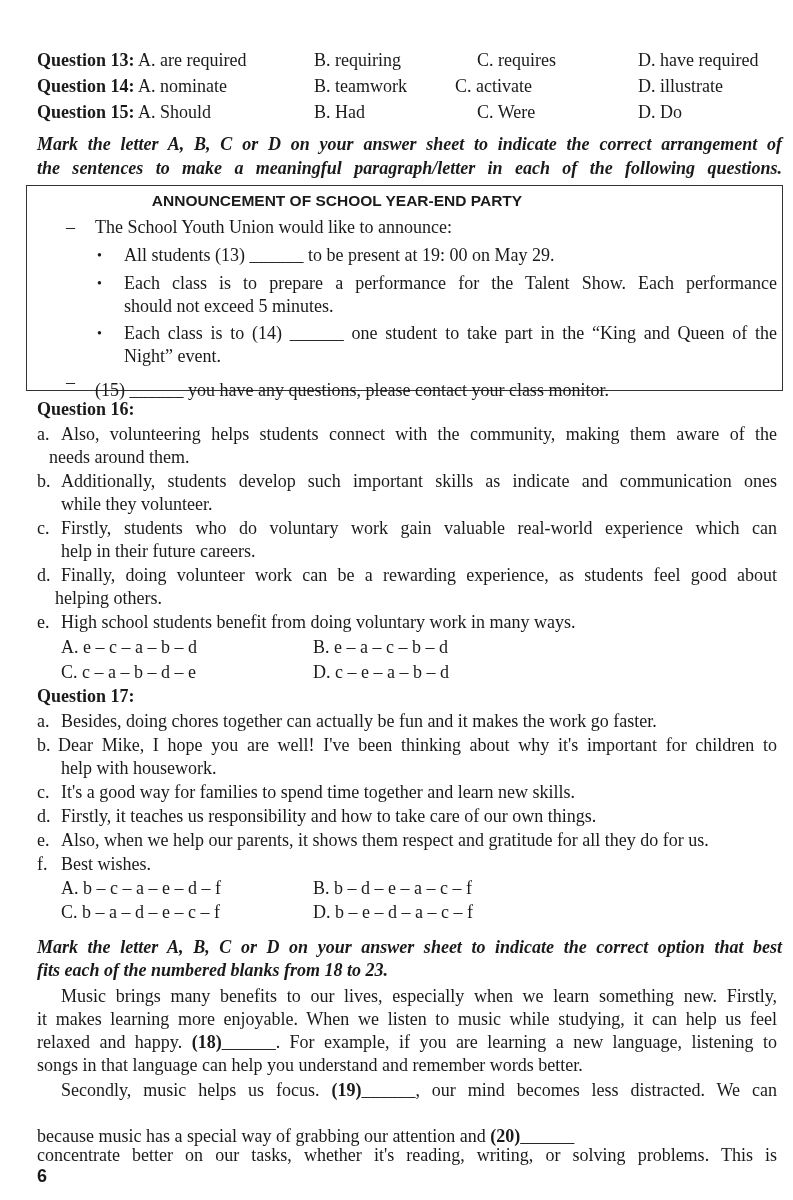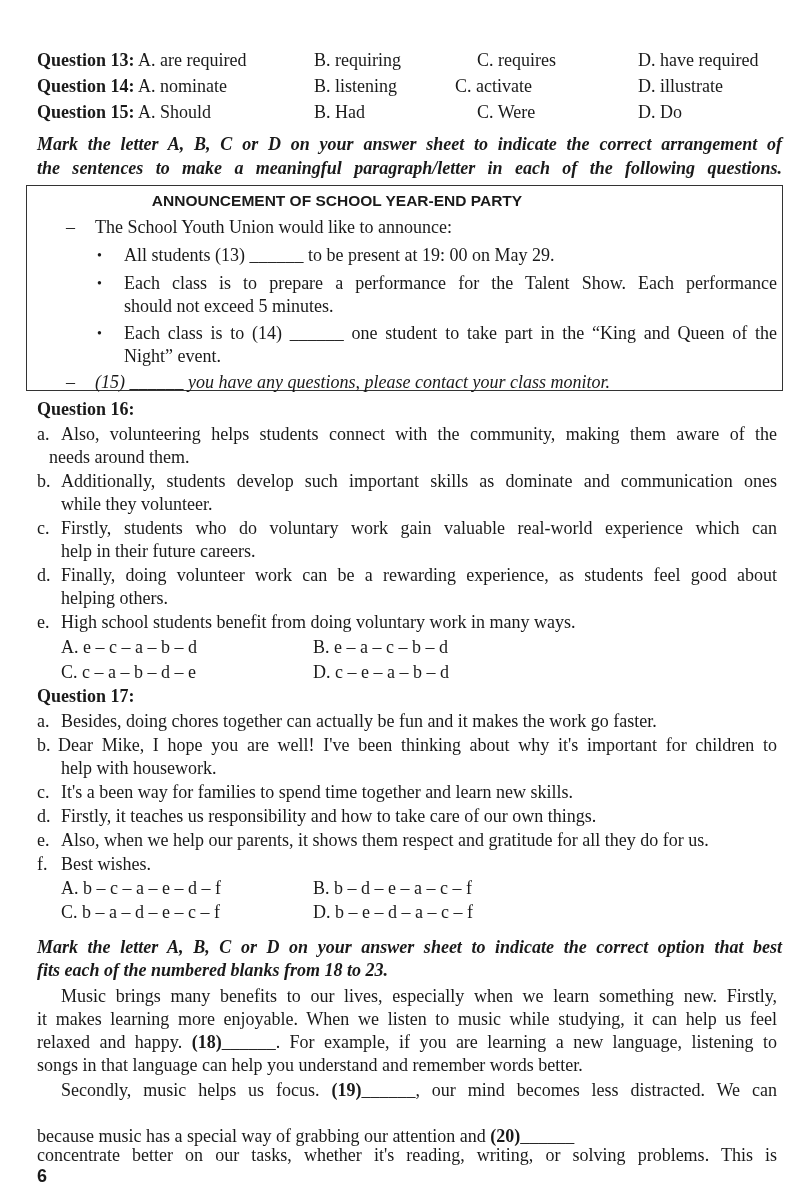--- a/index.html
+++ b/index.html
@@ -36,21 +36,21 @@
   <span>A. are required</span>
 </div>
 <div class="abs line" style="left:314px;top:48px;">B. requiring</div>
 <div class="abs line" style="left:477px;top:48px;">C. requires</div>
 <div class="abs line" style="left:638px;top:48px;">D. have required</div>
 
 <div class="abs line" style="left:37px;top:74px;">
   <span class="qlabel">Question 14:</span>
   <span>A. nominate</span>
 </div>
-<div class="abs line" style="left:314px;top:74px;">B. listening</div>
+<div class="abs line" style="left:314px;top:74px;">B. teamwork</div>
 <div class="abs line" style="left:455px;top:74px;">C. activate</div>
 <div class="abs line" style="left:638px;top:74px;">D. illustrate</div>
 
 <div class="abs line" style="left:37px;top:100px;">
   <span class="qlabel">Question 15:</span>
   <span>A. Should</span>
 </div>
 <div class="abs line" style="left:314px;top:100px;">B. Had</div>
 <div class="abs line" style="left:477px;top:100px;">C. Were</div>
 <div class="abs line" style="left:638px;top:100px;">D. Do</div>
@@ -69,59 +69,59 @@
 
 <div class="abs line bullet" style="left:97px;top:272px;">•</div>
 <div class="abs line just" style="left:124px;top:271px;width:653px;">Each class is to prepare a performance for the Talent Show. Each performance</div>
 <div class="abs line" style="left:124px;top:294px;">should not exceed 5 minutes.</div>
 
 <div class="abs line bullet" style="left:97px;top:322px;">•</div>
 <div class="abs line just" style="left:124px;top:321px;width:653px;">Each class is to (14) ______ one student to take part in the “King and Queen of the</div>
 <div class="abs line" style="left:124px;top:344px;">Night” event.</div>
 
 <div class="abs line dash" style="left:66px;top:370px;">–</div>
-<div class="abs line" style="left:95px;top:370px;font-style:italic;">(15) ______ you have any questions, please contact your class monitor.</div>
+<div class="abs line" style="left:95px;top:378px;">(15) ______ you have any questions, please contact your class monitor.</div>
 
 <div class="abs line b" style="left:37px;top:397px;">Question 16:</div>
 
 <div class="abs line" style="left:37px;top:422px;">a.</div>
 <div class="abs line just" style="left:61px;top:422px;width:716px;">Also, volunteering helps students connect with the community, making them aware of the</div>
 <div class="abs line" style="left:49px;top:445px;">needs around them.</div>
 
 <div class="abs line" style="left:37px;top:469px;">b.</div>
-<div class="abs line just" style="left:61px;top:469px;width:716px;">Additionally, students develop such important skills as dominate and communication ones</div>
+<div class="abs line just" style="left:61px;top:469px;width:716px;">Additionally, students develop such important skills as indicate and communication ones</div>
 <div class="abs line" style="left:61px;top:492px;">while they volunteer.</div>
 
 <div class="abs line" style="left:37px;top:516px;">c.</div>
 <div class="abs line just" style="left:61px;top:516px;width:716px;">Firstly, students who do voluntary work gain valuable real-world experience which can</div>
 <div class="abs line" style="left:61px;top:539px;">help in their future careers.</div>
 
 <div class="abs line" style="left:37px;top:563px;">d.</div>
 <div class="abs line just" style="left:61px;top:563px;width:716px;">Finally, doing volunteer work can be a rewarding experience, as students feel good about</div>
-<div class="abs line" style="left:61px;top:586px;">helping others.</div>
+<div class="abs line" style="left:55px;top:586px;">helping others.</div>
 
 <div class="abs line" style="left:37px;top:610px;">e.</div>
 <div class="abs line" style="left:61px;top:610px;">High school students benefit from doing voluntary work in many ways.</div>
 
 <div class="abs line" style="left:61px;top:635px;">A. e – c – a – b – d</div>
 <div class="abs line" style="left:313px;top:635px;">B. e – a – c – b – d</div>
 <div class="abs line" style="left:61px;top:660px;text-align:center;">C. c – a – b – d – e</div>
 <div class="abs line" style="left:313px;top:660px;">D. c – e – a – b – d</div>
 
 <div class="abs line b" style="left:37px;top:684px;">Question 17:</div>
 
 <div class="abs line" style="left:37px;top:709px;">a.</div>
 <div class="abs line" style="left:61px;top:709px;">Besides, doing chores together can actually be fun and it makes the work go faster.</div>
 
 <div class="abs line" style="left:37px;top:733px;">b.</div>
 <div class="abs line just" style="left:58px;top:733px;width:719px;">Dear Mike, I hope you are well! I've been thinking about why it's important for children to</div>
 <div class="abs line" style="left:61px;top:756px;">help with housework.</div>
 
 <div class="abs line" style="left:37px;top:780px;">c.</div>
-<div class="abs line" style="left:61px;top:780px;">It's a been way for families to spend time together and learn new skills.</div>
+<div class="abs line" style="left:61px;top:780px;">It's a good way for families to spend time together and learn new skills.</div>
 
 <div class="abs line" style="left:37px;top:804px;">d.</div>
 <div class="abs line" style="left:61px;top:804px;">Firstly, it teaches us responsibility and how to take care of our own things.</div>
 
 <div class="abs line" style="left:37px;top:828px;">e.</div>
 <div class="abs line" style="left:61px;top:828px;">Also, when we help our parents, it shows them respect and gratitude for all they do for us.</div>
 
 <div class="abs line" style="left:37px;top:852px;">f.</div>
 <div class="abs line" style="left:61px;top:852px;">Best wishes.</div>
 

